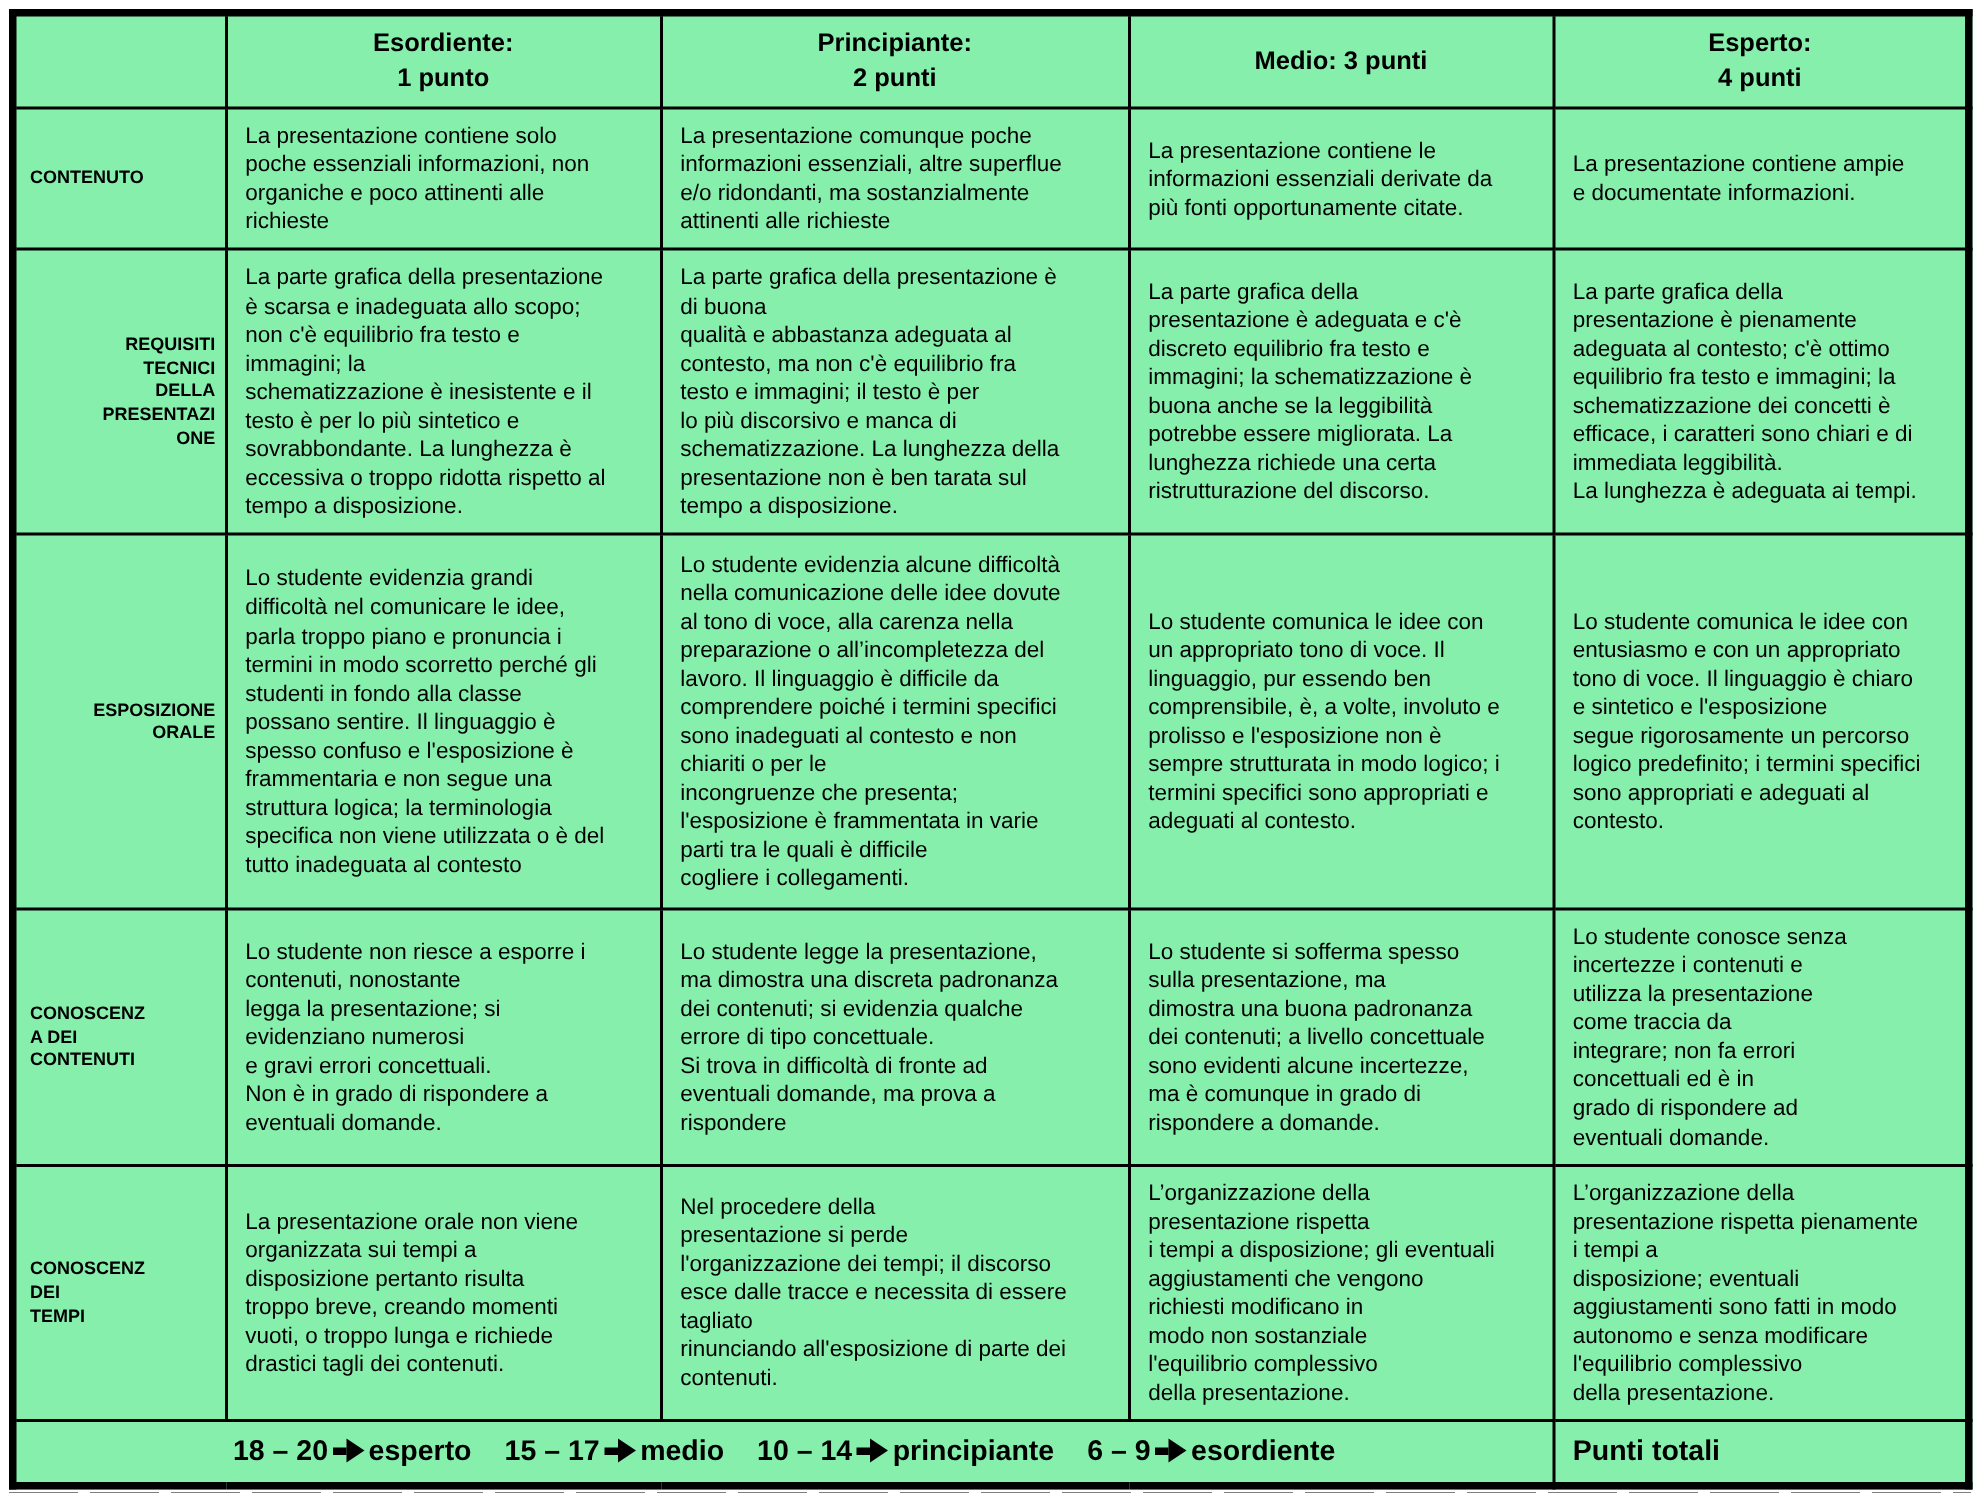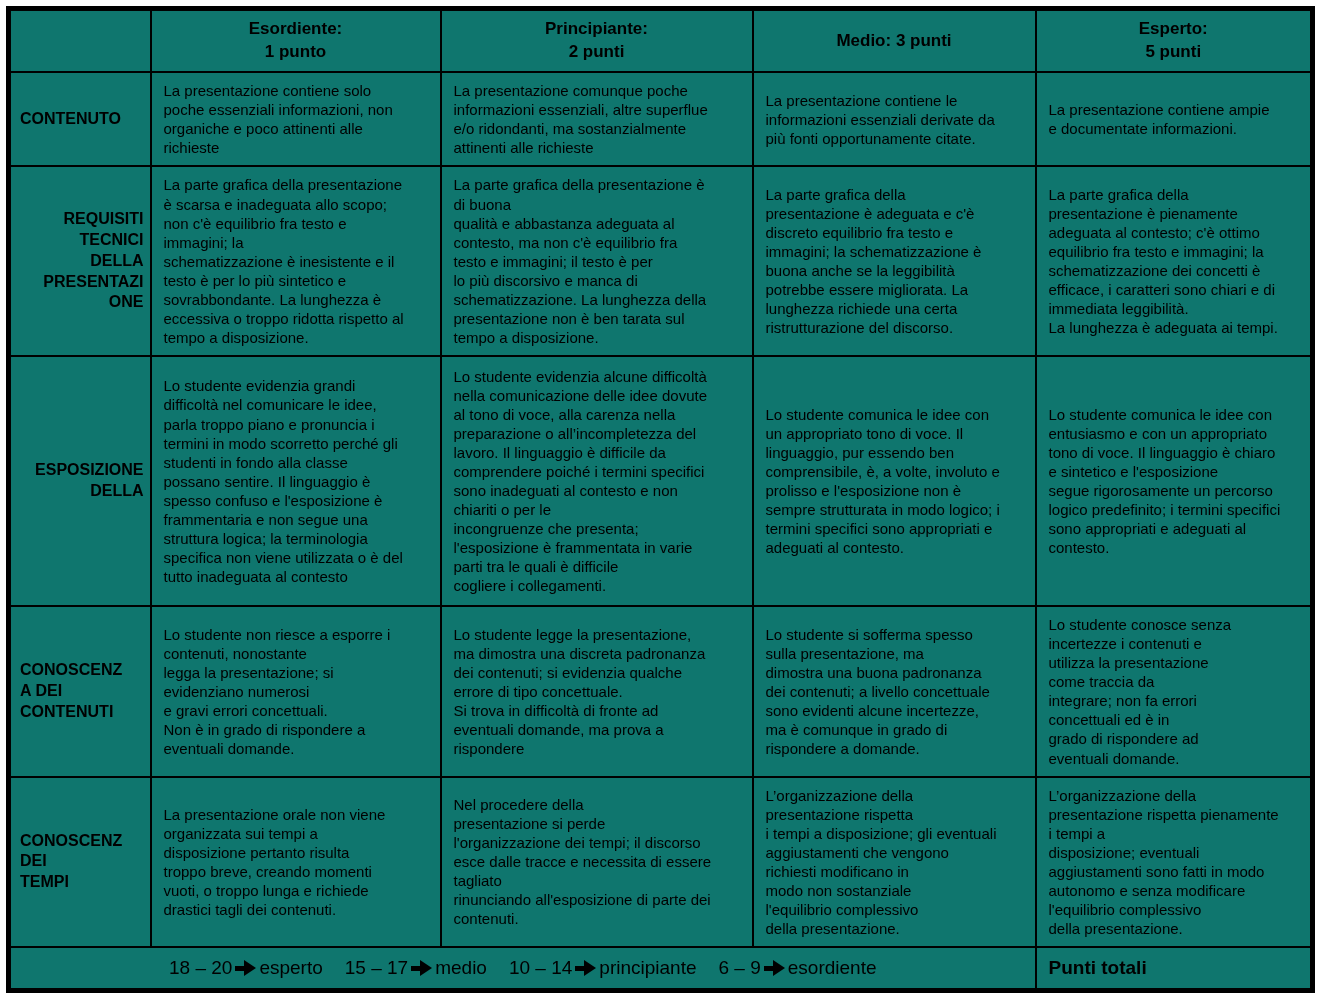--- a/index.html
+++ b/index.html
@@ -1,36 +1,36 @@
 <!DOCTYPE html>
 <html><head>
 <meta charset="utf-8">
 <style>
   html, body { margin:0; padding:0; background:#ffffff; color:#000;
     font-family:"Liberation Sans","DejaVu Sans",sans-serif; }
   .page { width:1320px; box-sizing:border-box; padding:6px 5px 0 6px; }
 
   table.rubric { border-collapse:collapse; table-layout:fixed; width:1308px;
-    background:#0f766e; border:5px solid #000; }
+    background:#86efac; border:5px solid #000; }
   th, td { border:2px solid #000; vertical-align:middle; white-space:pre-line;
     overflow:hidden; }
 
   thead th { font-size:17px; font-weight:bold; text-align:center; line-height:1.35;
     height:56px; padding:2px 6px; }
 
-  th.row-label { font-size:16px; font-weight:bold; line-height:1.3;
+  th.row-label { font-size:12px; font-weight:bold; line-height:1.3;
     padding:6px 6px 6px 9px; }
   .align-left  { text-align:left; }
   .align-center{ text-align:right; }
 
   td.desc { font-size:15px; line-height:1.27; padding:8px 8px 8px 12px;
     text-align:left; }
 
   tr.footer-row td { height:38px; }
-  td.footer-left { text-align:center; font-weight:normal; font-size:19px;
+  td.footer-left { text-align:center; font-weight:bold; font-size:19px;
     white-space:nowrap; }
   td.footer-right { font-weight:bold; font-size:19px; padding-left:12px;
     text-align:left; }
   .seg { white-space:nowrap; margin:0 11px; }
   .seg .range, .seg .lvl { display:inline; }
 
   .arrow { display:inline-block; position:relative; width:21px; height:16px;
     vertical-align:-2px; margin:0 3px; }
   .arrow::before { content:""; position:absolute; left:0; top:6px; width:9px;
     height:5px; background:#000; }
@@ -55,21 +55,21 @@
     </colgroup>
     <thead>
       <tr>
         <th></th>
         <th>Esordiente:
 1 punto</th>
         <th>Principiante:
 2 punti</th>
         <th>Medio: 3 punti</th>
         <th>Esperto:
-5 punti</th>
+4 punti</th>
       </tr>
     </thead>
     <tbody>
       <tr style="height:90px">
         <th class="row-label align-left">CONTENUTO</th>
         <td class="desc">La presentazione contiene solo
 poche essenziali informazioni, non
 organiche e poco attinenti alle
 richieste</td>
         <td class="desc">La presentazione comunque poche
@@ -118,21 +118,21 @@
 presentazione è pienamente
 adeguata al contesto; c'è ottimo
 equilibrio fra testo e immagini; la
 schematizzazione dei concetti è
 efficace, i caratteri sono chiari e di
 immediata leggibilità.
 La lunghezza è adeguata ai tempi.</td>
       </tr>
       <tr style="height:250px">
         <th class="row-label align-center">ESPOSIZIONE
-DELLA</th>
+ORALE</th>
         <td class="desc">Lo studente evidenzia grandi
 difficoltà nel comunicare le idee,
 parla troppo piano e pronuncia i
 termini in modo scorretto perché gli
 studenti in fondo alla classe
 possano sentire. Il linguaggio è
 spesso confuso e l'esposizione è
 frammentaria e non segue una
 struttura logica; la terminologia
 specifica non viene utilizzata o è del

